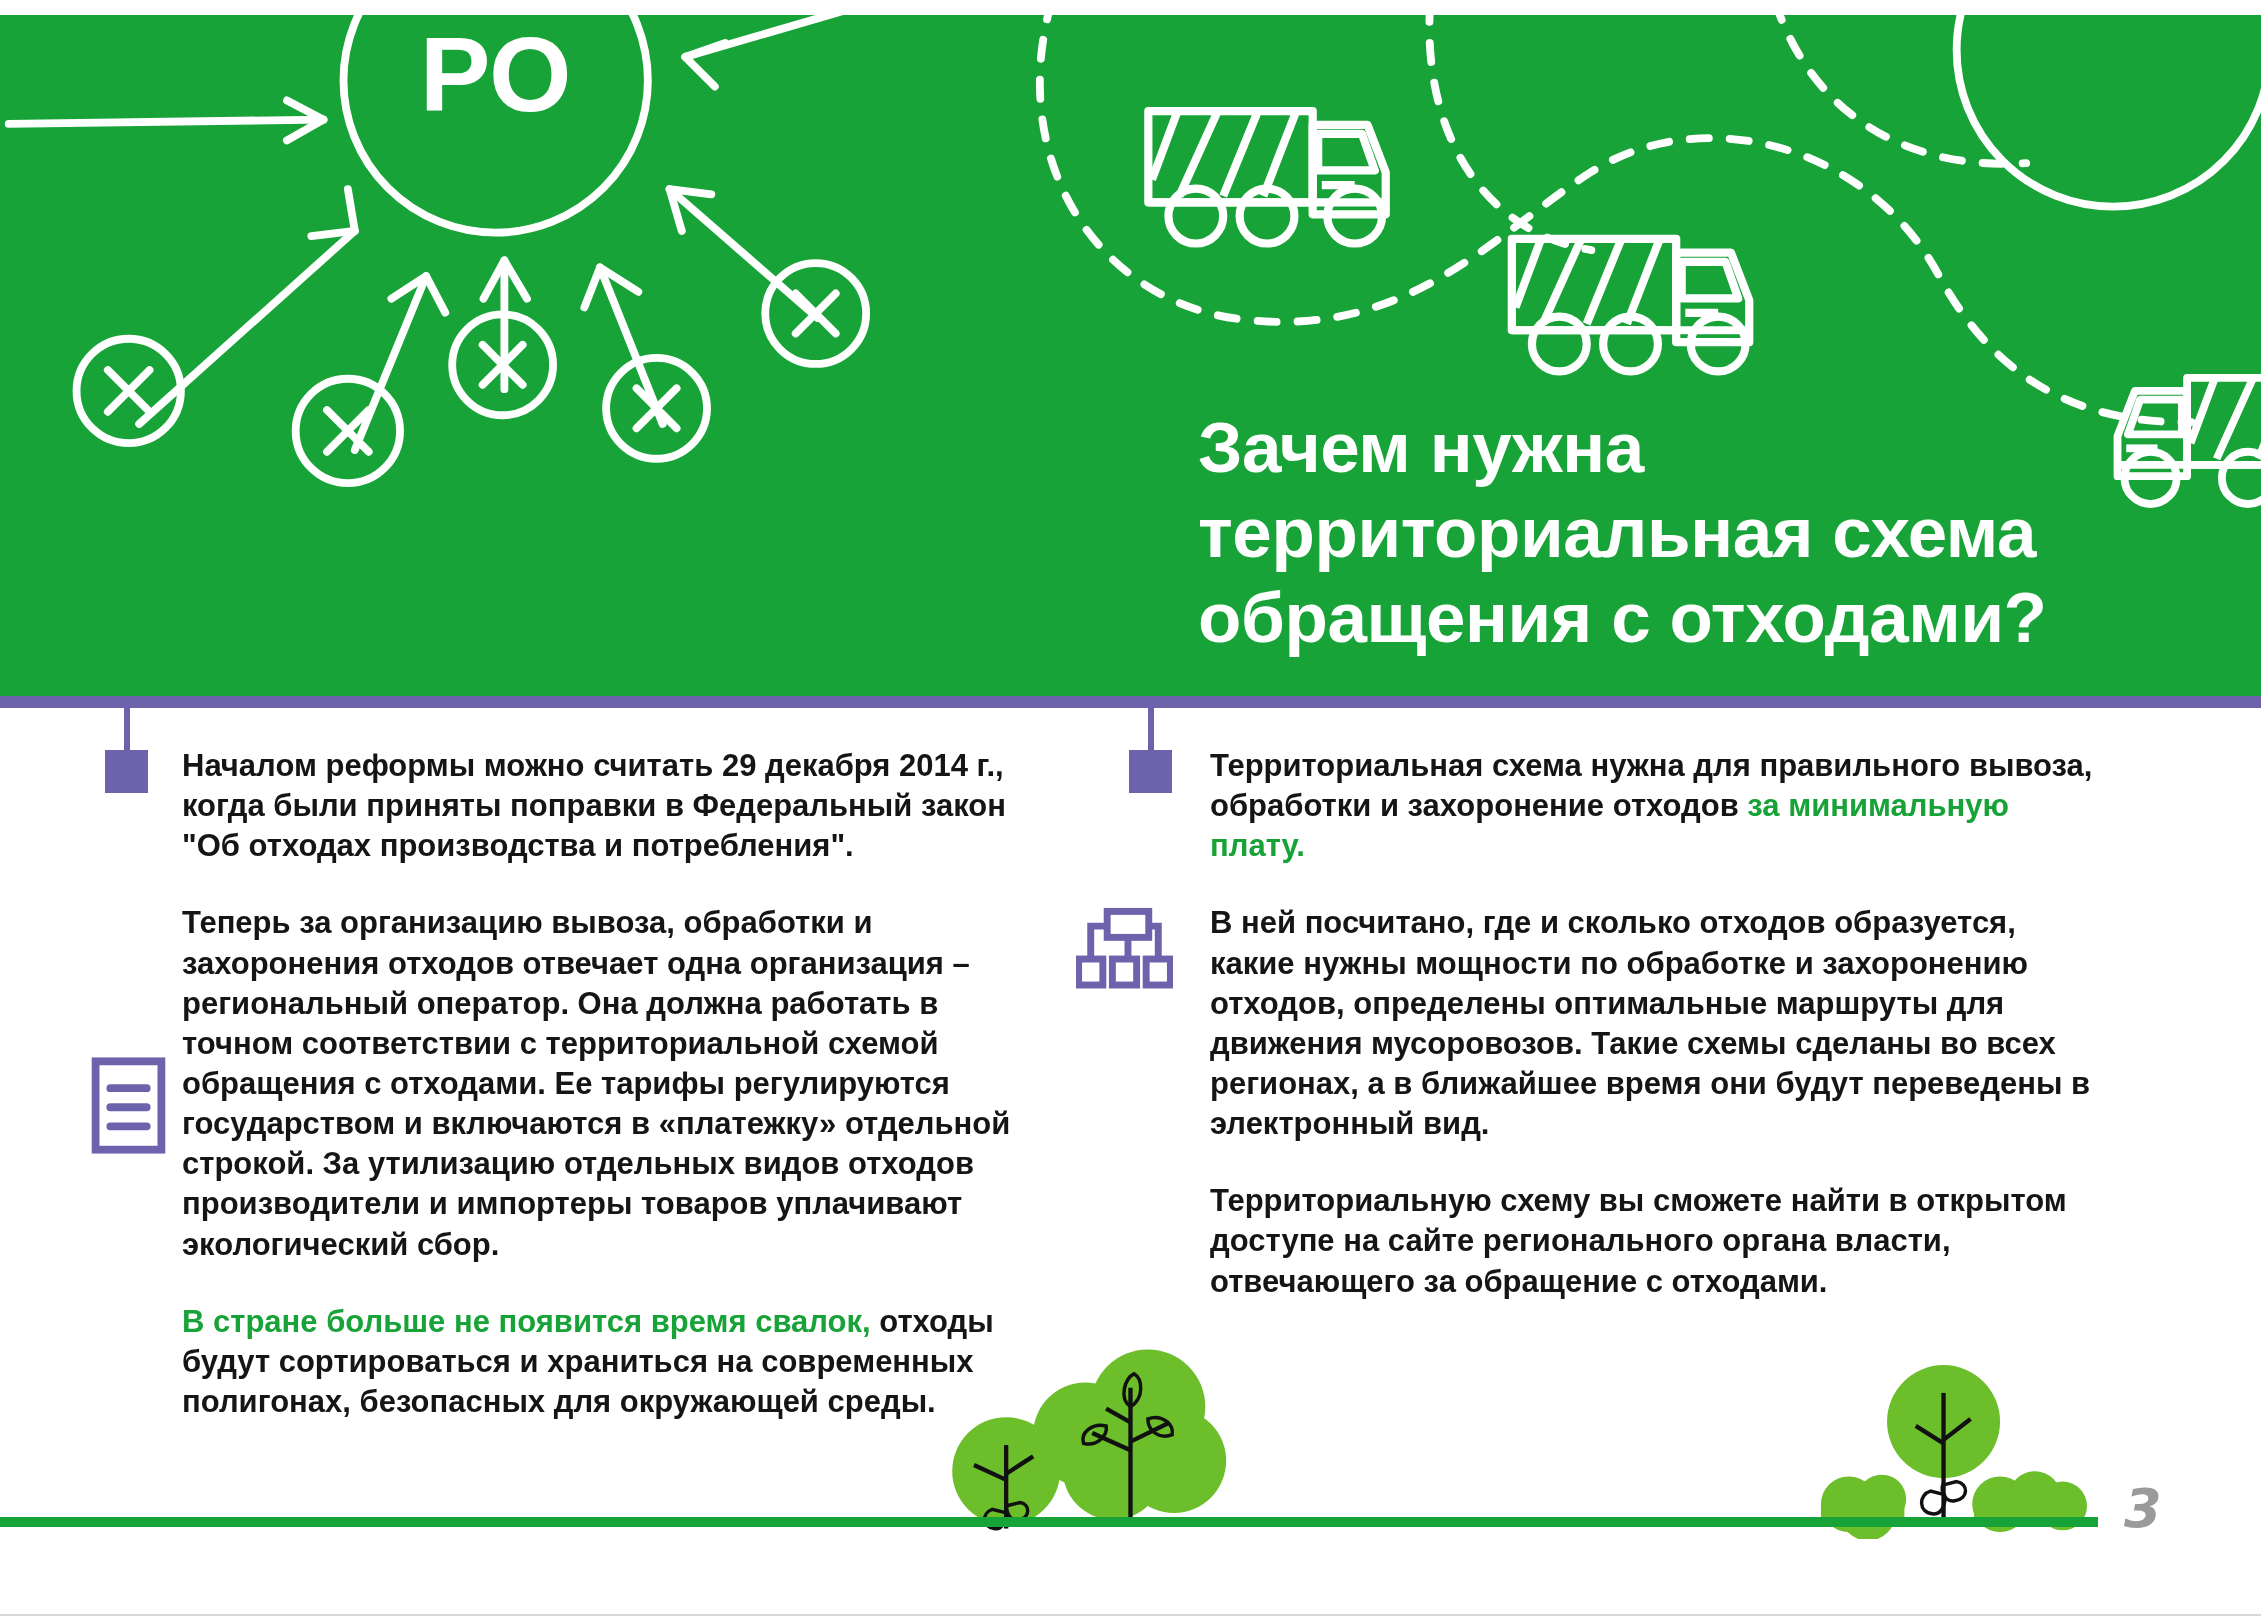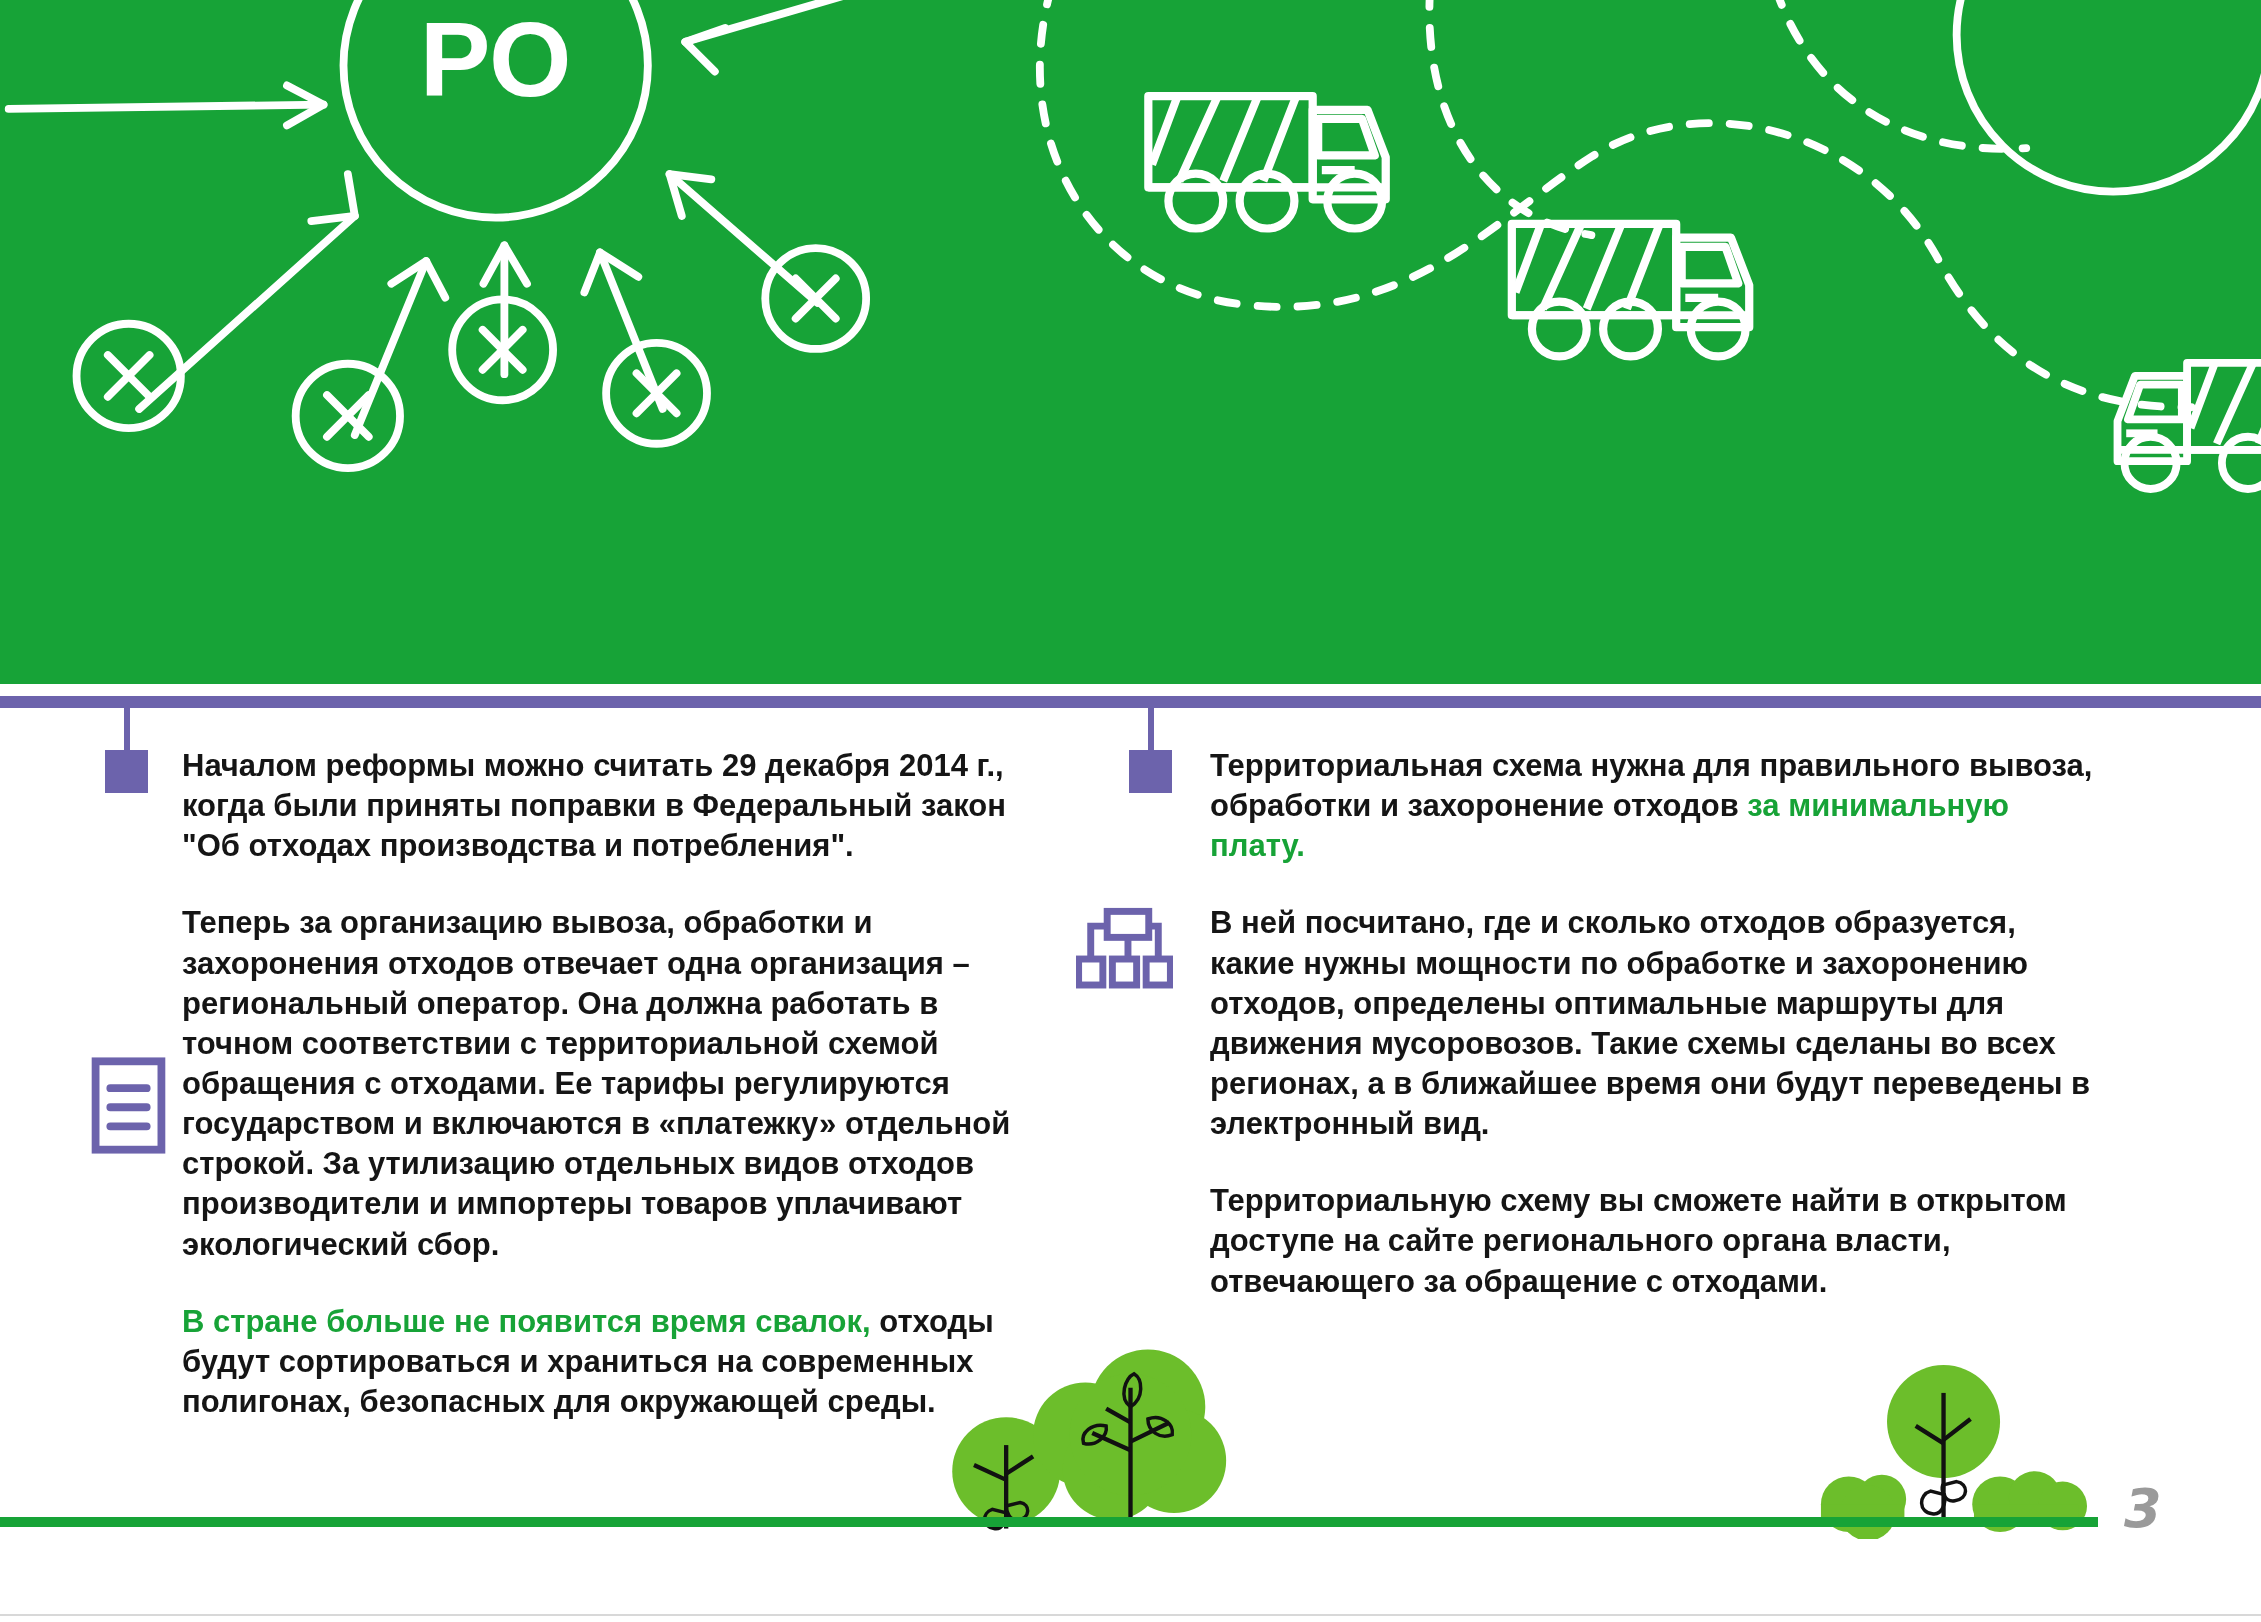--- a/index.html
+++ b/index.html
@@ -1,20 +1,20 @@
 <!DOCTYPE html>
 <html style="font-size:14px"><head>
 <meta charset="utf-8">
 <style>
   html,body{margin:0;padding:0;background:#fff;}
   body{width:2261px;height:1623px;position:relative;overflow:hidden;
        font-family:"Liberation Sans","DejaVu Sans",sans-serif;}
 
   
-  #hero{position:absolute;left:0;top:0;width:2261px;height:684px;background:#17a337;overflow:hidden;}
+  #hero{position:absolute;left:0;top:15px;width:2261px;height:684px;background:#17a337;overflow:hidden;}
   #hero-svg{position:absolute;left:0;top:0;}
 
   .hero-title{position:absolute;color:#fff;font-weight:bold;
               font-size:71px;line-height:1.20;letter-spacing:-0.4px;white-space:pre-line;}
   #title-left{left:170px;top:475px;}
   #title-right{left:1198px;top:390px;}
 
   
   #rule{position:absolute;left:0;top:696px;width:2261px;height:12px;background:#6c63ac;}
   .drop{position:absolute;width:6px;background:#6c63ac;top:708px;height:42px;}
@@ -125,20 +125,23 @@
         <path d="M80 105 L340 105"></path>
         <circle cx="118" cy="120" r="30"></circle>
           <circle cx="230" cy="120" r="30"></circle>
           <circle cx="310" cy="120" r="30"></circle>
       </g>
     </g>
 
     <text x="570" y="110" text-anchor="middle" fill="#ffffff" font-family="Liberation Sans, sans-serif" font-size="122" font-weight="bold">РО</text>
   </svg>
 
+  <div class="hero-title" id="title-right">Зачем нужна
+территориальная схема
+обращения с отходами?</div>
 </div>
 
 <div id="rule"></div>
 <div class="drop" id="drop-left"></div>
 <div class="drop" id="drop-right"></div>
 <div class="bullet-sq" id="bullet-left"></div>
 <div class="bullet-sq" id="bullet-right"></div>
 
 <div class="col" id="col-left">
   <p class="para">Началом реформы можно считать 29 декабря 2014 г., когда были приняты поправки в Федеральный закон "Об отходах производства и потребления".</p>

